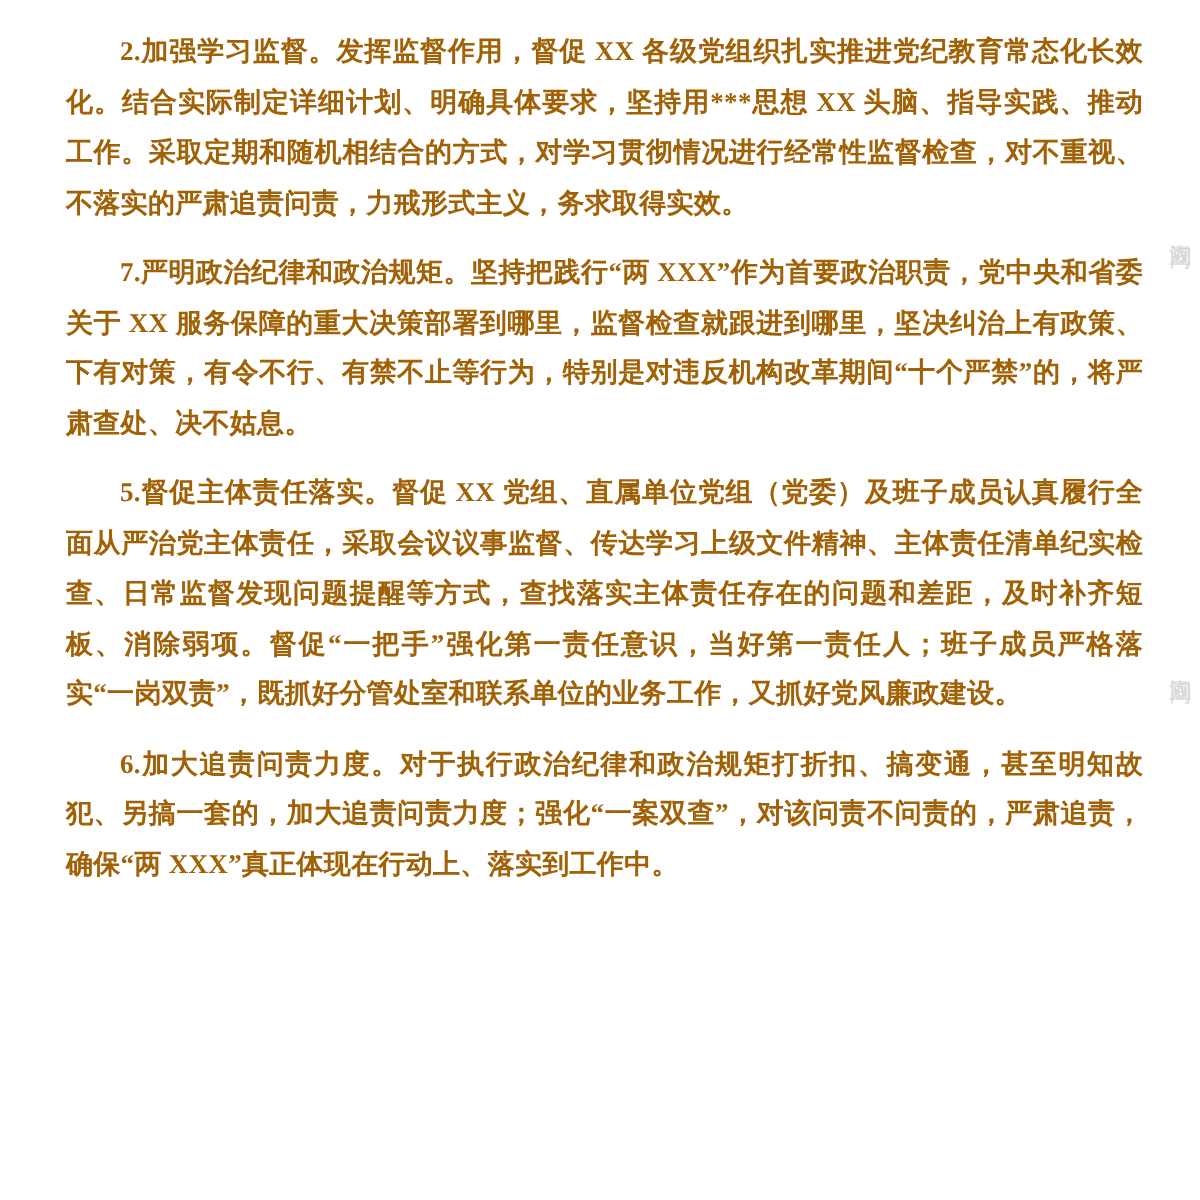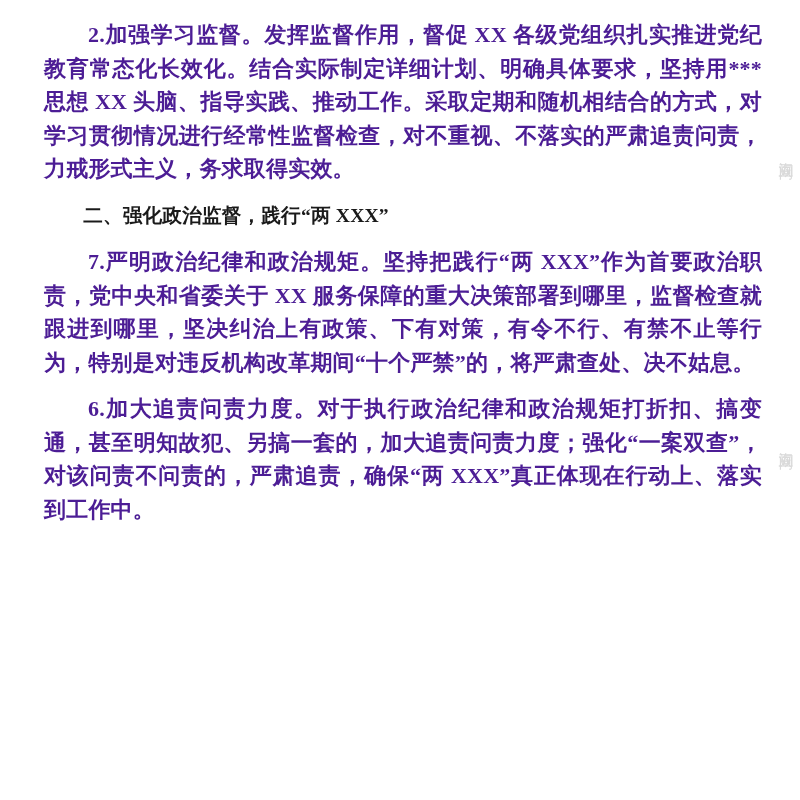--- a/index.html
+++ b/index.html
@@ -17,23 +17,23 @@
   #page {
     position: absolute;
     left: 0;
     top: 0;
     width: 800px;
     height: 800px;
     box-sizing: border-box;
     padding: 18px 38px 10px 44px;
   }
   .para {
-    font-size: 22px;
+    font-size: 18px;
     line-height: 33.5px;
-    color: #4c1d95;
+    color: #a16207;
     text-align: justify;
     text-justify: inter-ideograph;
     margin: 0 0 13px 0;
     text-indent: 2em;
     letter-spacing: 0.2px;
     font-weight: 600;
   }
   .heading {
     font-size: 19.6px;
     line-height: 33.5px;
@@ -62,24 +62,24 @@
     top: 440px;
   }
 </style>
 </head>
 <body>
 
 <div id="page">
 
   <p class="para">2.加强学习监督。发挥监督作用，督促 XX 各级党组织扎实推进党纪教育常态化长效化。结合实际制定详细计划、明确具体要求，坚持用***思想 XX 头脑、指导实践、推动工作。采取定期和随机相结合的方式，对学习贯彻情况进行经常性监督检查，对不重视、不落实的严肃追责问责，力戒形式主义，务求取得实效。</p>
 
-  <p class="heading">二、强化政治监督，践行“两 XXX”</p>
 
   <p class="para">7.严明政治纪律和政治规矩。坚持把践行“两 XXX”作为首要政治职责，党中央和省委关于 XX 服务保障的重大决策部署到哪里，监督检查就跟进到哪里，坚决纠治上有政策、下有对策，有令不行、有禁不止等行为，特别是对违反机构改革期间“十个严禁”的，将严肃查处、决不姑息。</p>
 
 
+  <p class="para">5.督促主体责任落实。督促 XX 党组、直属单位党组（党委）及班子成员认真履行全面从严治党主体责任，采取会议议事监督、传达学习上级文件精神、主体责任清单纪实检查、日常监督发现问题提醒等方式，查找落实主体责任存在的问题和差距，及时补齐短板、消除弱项。督促“一把手”强化第一责任意识，当好第一责任人；班子成员严格落实“一岗双责”，既抓好分管处室和联系单位的业务工作，又抓好党风廉政建设。</p>
 
   <p class="para">6.加大追责问责力度。对于执行政治纪律和政治规矩打折扣、搞变通，甚至明知故犯、另搞一套的，加大追责问责力度；强化“一案双查”，对该问责不问责的，严肃追责，确保“两 XXX”真正体现在行动上、落实到工作中。</p>
 
 </div>
 
 <div class="watermark">淘豆网</div>
 <div class="watermark w2">淘豆网</div>
 
 </body></html>

